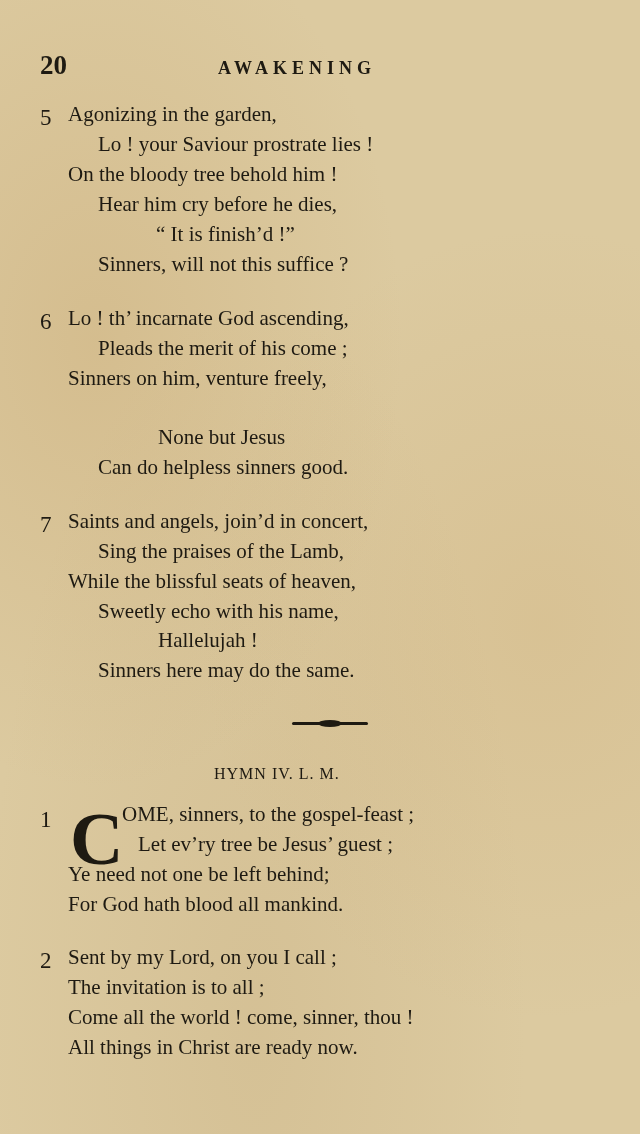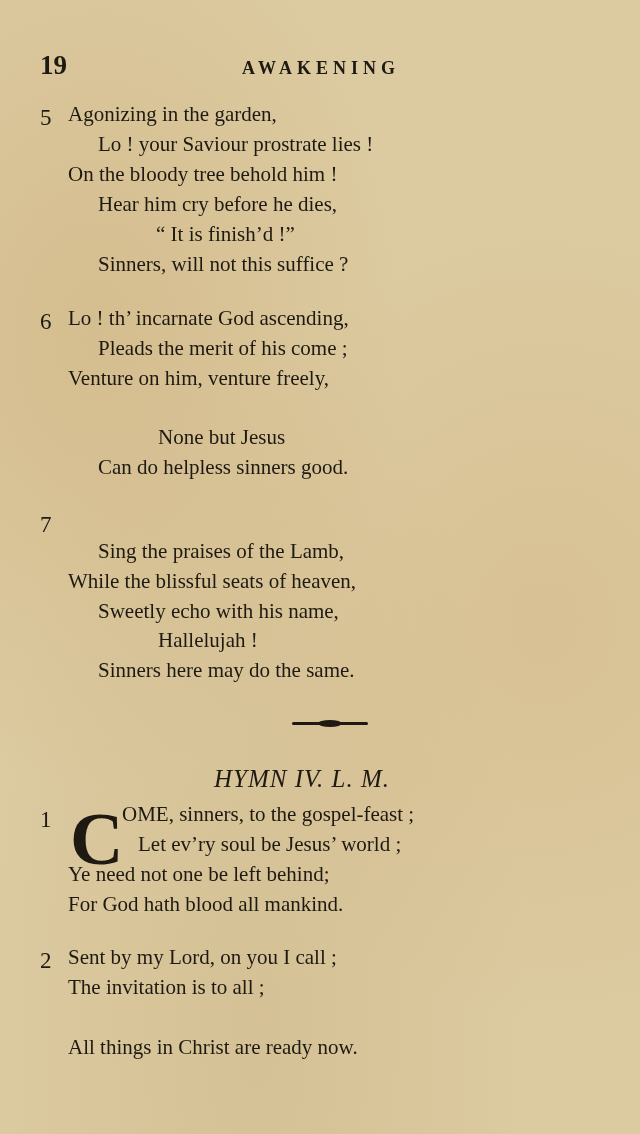--- a/index.html
+++ b/index.html
@@ -10,67 +10,69 @@
         radial-gradient(ellipse at 15% 30%, rgba(190,150,90,0.25), transparent 40%),
         radial-gradient(ellipse at 85% 55%, rgba(200,160,100,0.2), transparent 45%),
         radial-gradient(ellipse at 40% 90%, rgba(180,150,100,0.18), transparent 50%);
       font-family: "Liberation Serif", "DejaVu Serif", serif;
       color: #1e1a12;
       position: relative;
     }
     .page { position: absolute; inset: 0; }
     .header { position: absolute; top: 50px; left: 40px; width: 560px; height: 36px; }
     .page-num { position: absolute; left: 0; top: 0; font-size: 27px; font-weight: bold; }
-    .running-title { position: absolute; left: 178px; top: 8px; font-size: 18px; letter-spacing: 5px; font-weight: bold; margin-left: 24px; }
+    .running-title { position: absolute; left: 178px; top: 8px; font-size: 18px; letter-spacing: 5px; font-weight: bold; }
     .line { position: absolute; font-size: 21px; white-space: nowrap; line-height: 1; }
     .vnum { position: absolute; font-size: 23px; }
     .rule { position: absolute; left: 292px; top: 722px; width: 76px; height: 3px; background: #1e1a12; border-radius: 2px; }
     .rule::after { content: ""; position: absolute; left: 26px; top: -2px; width: 24px; height: 7px; background: #1e1a12; border-radius: 50%; }
-    .hymn-title { position: absolute; left: 214px; top: 765px; font-size: 25px; letter-spacing: 1px; font-style: italic; }
+    .hymn-title { position: absolute; left: 214px; top: 765px; font-size: 16px; letter-spacing: 1px; }
     .dropcap { position: absolute; left: 70px; top: 802px; font-size: 74px; font-weight: bold; line-height: 1; }
   </style>
 </head>
 <body>
 
 <div class="page">
   <div class="header">
-    <span class="page-num">19</span>
+    <span class="page-num">20</span>
     <span class="running-title">AWAKENING</span>
   </div>
 
   <span class="vnum" style="left:40px;top:105px">5</span>
   <span class="line" style="left:68px;top:104px">Agonizing in the garden,</span>
   <span class="line" style="left:98px;top:134px">Lo ! your Saviour prostrate lies !</span>
   <span class="line" style="left:68px;top:164px">On the bloody tree behold him !</span>
   <span class="line" style="left:156px;top:224px">“ It is finish’d !”</span>
   <span class="line" style="left:98px;top:194px">Hear him cry before he dies,</span>
   <span class="line" style="left:98px;top:254px">Sinners, will not this suffice ?</span>
 
   <span class="vnum" style="left:40px;top:309px">6</span>
   <span class="line" style="left:68px;top:308px">Lo ! th’ incarnate God ascending,</span>
   <span class="line" style="left:98px;top:338px">Pleads the merit of his come ;</span>
-  <span class="line" style="left:68px;top:368px">Venture on him, venture freely,</span>
+  <span class="line" style="left:68px;top:368px">Sinners on him, venture freely,</span>
   <span class="line" style="left:158px;top:427px">None but Jesus</span>
   <span class="line" style="left:98px;top:457px">Can do helpless sinners good.</span>
 
   <span class="vnum" style="left:40px;top:512px">7</span>
+  <span class="line" style="left:68px;top:511px">Saints and angels, join’d in concert,</span>
   <span class="line" style="left:98px;top:541px">Sing the praises of the Lamb,</span>
   <span class="line" style="left:68px;top:571px">While the blissful seats of heaven,</span>
   <span class="line" style="left:98px;top:601px">Sweetly echo with his name,</span>
   <span class="line" style="left:158px;top:630px">Hallelujah !</span>
   <span class="line" style="left:98px;top:660px">Sinners here may do the same.</span>
 
   <div class="rule"></div>
 
   <span class="hymn-title">HYMN IV.   L. M.</span>
 
   <span class="vnum" style="left:40px;top:807px">1</span>
   <span class="dropcap">C</span>
   <span class="line" style="left:122px;top:804px">OME, sinners, to the gospel-feast ;</span>
-  <span class="line" style="left:138px;top:834px">Let ev’ry soul be Jesus’ world ;</span>
+  <span class="line" style="left:138px;top:834px">Let ev’ry tree be Jesus’ guest ;</span>
   <span class="line" style="left:68px;top:864px">Ye need not one be left behind;</span>
   <span class="line" style="left:68px;top:894px">For God hath blood all mankind.</span>
 
   <span class="vnum" style="left:40px;top:948px">2</span>
   <span class="line" style="left:68px;top:947px">Sent by my Lord, on you I call ;</span>
   <span class="line" style="left:68px;top:977px">The invitation is to all ;</span>
+  <span class="line" style="left:68px;top:1007px">Come all the world !  come, sinner, thou !</span>
   <span class="line" style="left:68px;top:1037px">All things in Christ are ready now.</span>
 </div>
 
 </body></html>

